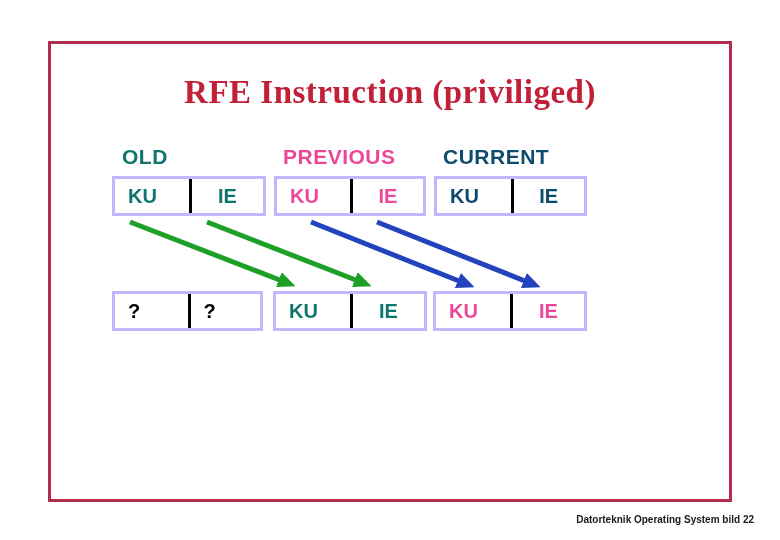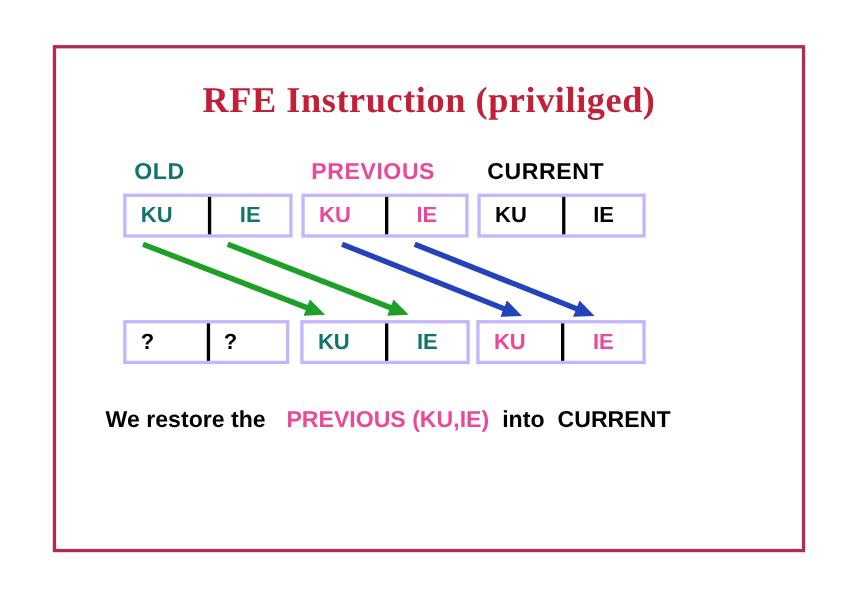--- a/index.html
+++ b/index.html
@@ -40,21 +40,21 @@
 
   .cell {
     width:50%; display:flex; align-items:center;
     font-weight:bold; font-size:20px; box-sizing:border-box;
   }
   .cell.c1 { justify-content:flex-start; padding-left:13px; }
   .cell.c2 { justify-content:center; border-left:3px solid #000;text-align:right; }
 
   .green-text { color:#0f766e; }
   .blue-text  { color:#ec4899; }
-  .red-text   { color:#000000; }
+  .red-text   { color:#0c4a6e; }
   .black-text { color:#000000; }
 
   .arrows { position:absolute; left:0; top:0; width:780px; height:540px; pointer-events:none; }
 
   .caption {
     position:absolute; left:96px; top:370px; width:640px; margin:0;
     font-weight:bold; font-size:21px; color:#000; white-space:nowrap;
   }
   .caption .seg { margin-right:6px; }
   .caption .seg-previous { margin-left:7px; }
@@ -111,21 +111,16 @@
   </div>
   <div class="box row-bottom b2">
     <div class="cell c1 green-text">KU</div>
     <div class="cell c2 green-text">IE</div>
   </div>
   <div class="box row-bottom b3">
     <div class="cell c1 blue-text">KU</div>
     <div class="cell c2 blue-text">IE</div>
   </div>
 
-  <p class="caption">
-    <span class="seg black-text">We restore the</span>
-    <span class="seg seg-previous blue-text">PREVIOUS (KU,IE)</span>
-    <span class="seg black-text">into</span>
-    <span class="seg red-text">CURRENT</span>
-  </p>
 
+  <div class="footer">Datorteknik Operating System bild 22</div>
 
 </div>
 
 </body></html>

